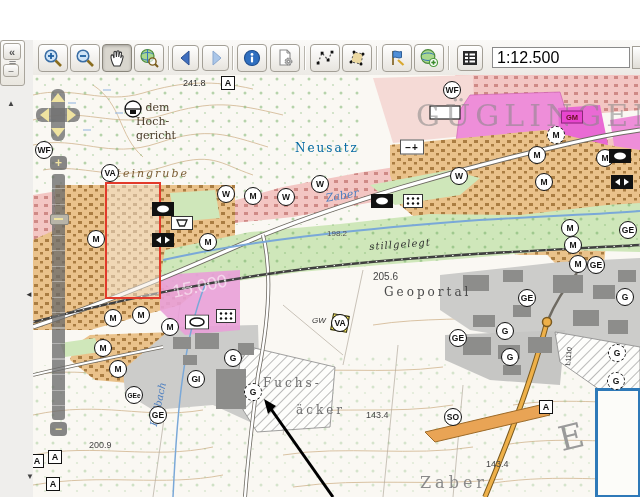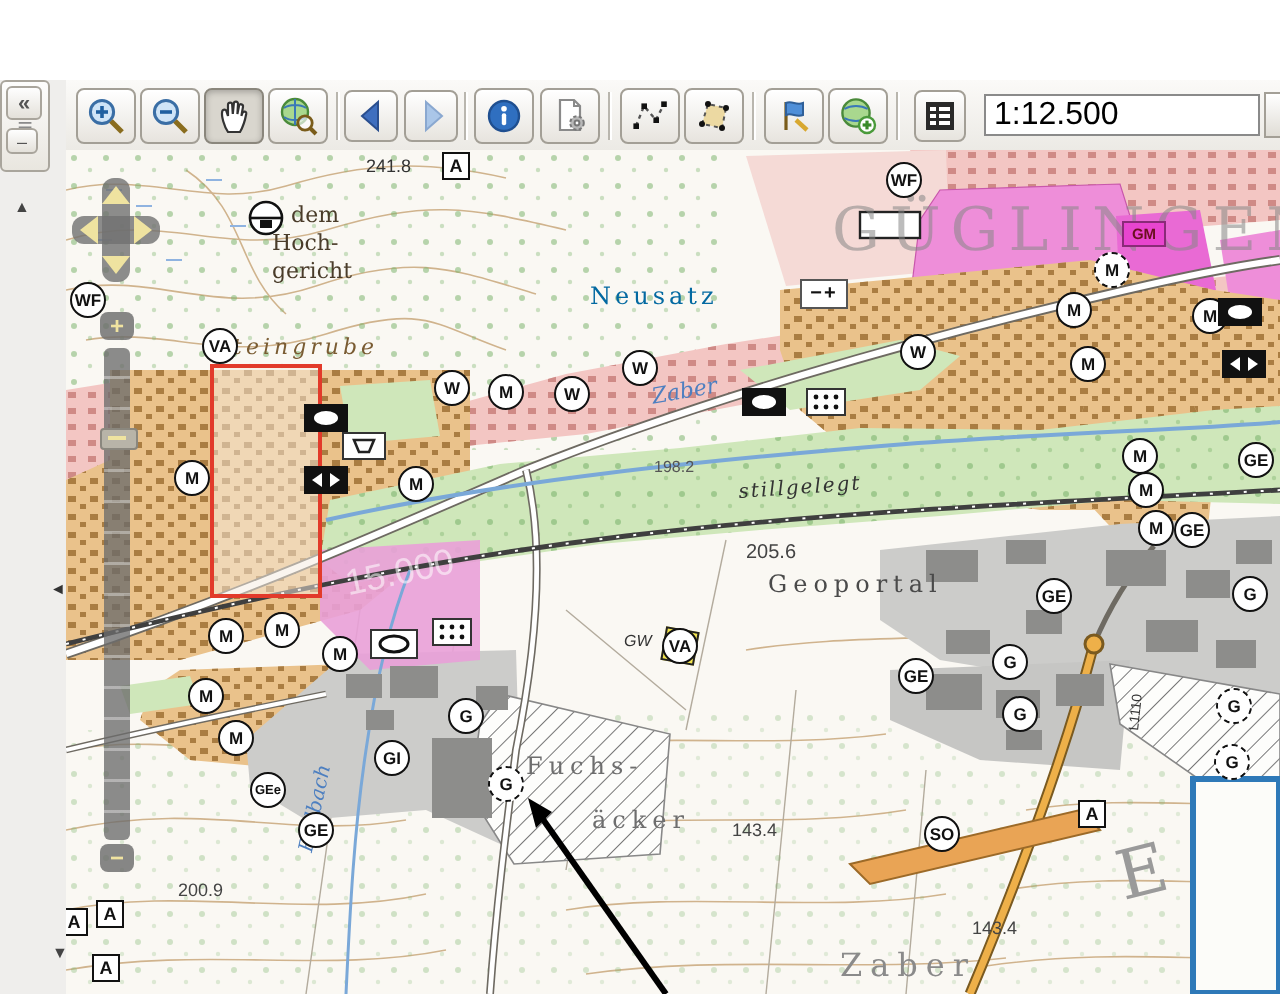--- a/index.html
+++ b/index.html
@@ -394,21 +394,21 @@
         <div class="mk c" style="left: 472px; top: 256px;">G</div>
         <div class="mk c" style="left: 425px; top: 263px;">GE</div>
         <div class="mk c" style="left: 70px; top: 273px;">M</div>
         <div class="mk c" style="left: 85px; top: 294px;">M</div>
         <div class="mk c sm" style="left: 101px; top: 320px;">GEe</div>
         <div class="mk c" style="left: 132px; top: 304px; margin-left: 31px;">GI</div>
         <div class="mk c" style="left: 125px; top: 340px;">GE</div>
         <div class="mk c" style="left: 200px; top: 283px;">G</div>
         <div class="mk cd" style="left: 220px; top: 317px;">G</div>
         <div class="mk c" style="left: 477px; top: 282px;">G</div>
-        <div class="mk c" style="left: 438px; top: 342px;">SO</div>
+        <div class="mk c" style="left: 420px; top: 342px;">SO</div>
         <div class="mk cd" style="left: 584px; top: 278px;">G</div>
         <div class="mk cd" style="left: 583px; top: 306px;">G</div>
         <div class="mk c" style="left: 595px; top: 155px;">GE</div>
         <div class="mk dia" style="left: 307px; top: 248px;"></div>
         <div class="mk c" style="left: 307px; top: 248px;">VA</div>
         <div class="mk sq" style="left: 195px; top: 8px;">A</div>
         <div class="mk sq" style="left: 513px; top: 332px;">A</div>
         <div class="mk sq" style="left: 22px; top: 382px;">A</div>
         <div class="mk sq" style="left: 20px; top: 409px;">A</div>
         <div class="mk sq" style="left: 4px; top: 386px;">A</div>

